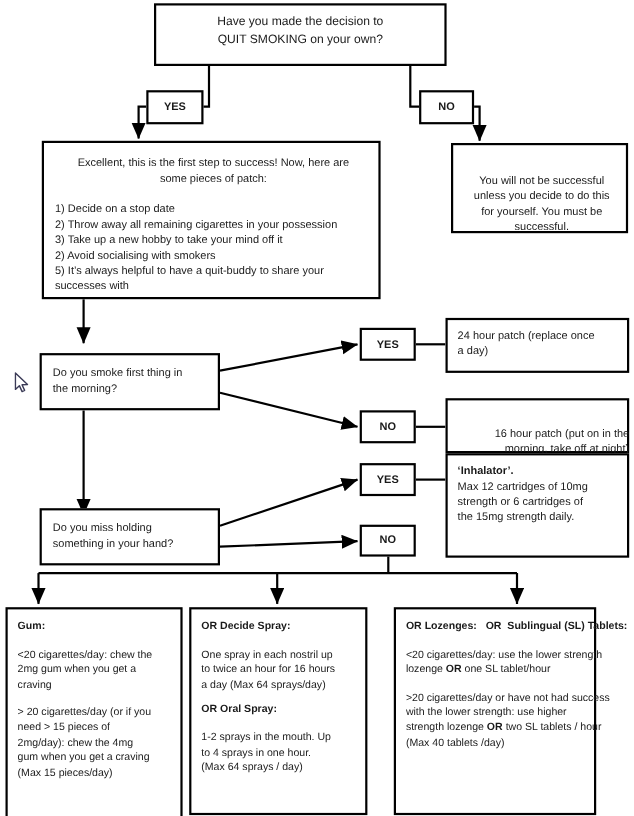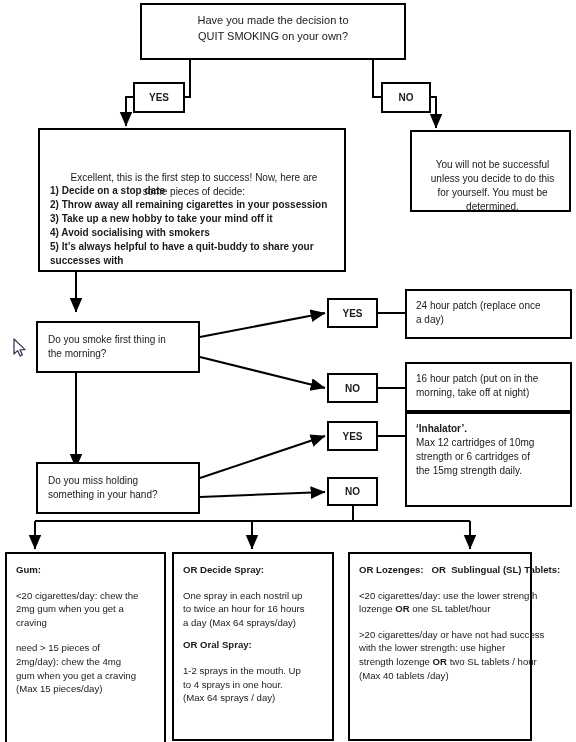--- a/index.html
+++ b/index.html
@@ -78,40 +78,40 @@
   </div>
 
   <div class="box yn" style="left:133px;top:82px;width:52px;height:31px;">
     <span>YES</span>
   </div>
   <div class="box yn" style="left:381px;top:82px;width:50px;height:31px;">
     <span>NO</span>
   </div>
 
   <div class="box" style="left:38px;top:128px;width:308px;height:144px;">
-    <div class="txt c fs10" style="left:8px;top:12px;width:292px;margin-top:29px;">
+    <div class="txt c fs10" style="left:8px;top:12px;width:292px;">
       <div class="tight">Excellent, this is the first step to success! Now, here are</div>
-      <div class="tight">some pieces of decide:</div>
-    </div>
-    <div class="txt l fs10 lst" style="left:10px;top:54px;width:296px;font-weight:bold;">
+      <div class="tight">some pieces of patch:</div>
+    </div>
+    <div class="txt l fs10 lst" style="left:10px;top:54px;width:296px;">
       <div>1) Decide on a stop date</div>
       <div>2) Throw away all remaining cigarettes in your possession</div>
       <div>3) Take up a new hobby to take your mind off it</div>
-      <div>4) Avoid socialising with smokers</div>
+      <div>2) Avoid socialising with smokers</div>
       <div>5) It’s always helpful to have a quit-buddy to share your</div>
       <div>successes with</div>
     </div>
   </div>
 
   <div class="box" style="left:410px;top:130px;width:161px;height:82px;">
     <div class="txt c fs10" style="left:6px;top:26px;width:149px;">
       <div class="tight">You will not be successful</div>
       <div class="tight">unless you decide to do this</div>
       <div class="tight">for yourself. You must be</div>
-      <div class="tight">determined.</div>
+      <div class="tight">successful.</div>
     </div>
   </div>
 
   <div class="box" style="left:36px;top:321px;width:164px;height:52px;text-decoration:underline;">
     <div class="txt l fs10" style="left:10px;top:10px;width:150px;">
       <div class="tight">Do you smoke first thing in</div>
       <div class="tight">the morning?</div>
     </div>
   </div>
 
@@ -123,21 +123,21 @@
   </div>
 
   <div class="box" style="left:405px;top:289px;width:167px;height:50px;">
     <div class="txt l fs10" style="left:9px;top:8px;width:155px;">
       <div class="tight">24 hour patch (replace once</div>
       <div class="tight">a day)</div>
     </div>
   </div>
 
   <div class="box" style="left:405px;top:362px;width:167px;height:50px;">
-    <div class="txt l fs10" style="left:9px;top:8px;width:156px;">
+    <div class="txt l fs10" style="left:9px;top:24px;width:156px;text-align:right;">
       <div class="tight">16 hour patch (put on in the</div>
       <div class="tight">morning, take off at night)</div>
     </div>
   </div>
 
   <div class="box" style="left:36px;top:462px;width:164px;height:52px;">
     <div class="txt l fs10" style="left:10px;top:10px;width:150px;">
       <div class="tight">Do you miss holding</div>
       <div class="tight">something in your hand?</div>
     </div>
@@ -160,20 +160,21 @@
   </div>
 
   <div class="box" style="left:5px;top:552px;width:161px;height:243px;">
     <div class="txt l fs9" style="left:9px;top:9px;width:146px;">
       <div class="b tight">Gum:</div>
       <div style="height:12px;"></div>
       <div class="tight">&lt;20 cigarettes/day: chew the</div>
       <div class="tight">2mg gum when you get a</div>
       <div class="tight">craving</div>
       <div style="height:12px;"></div>
+      <div class="tight">&gt; 20 cigarettes/day (or if you</div>
       <div class="tight">need &gt; 15 pieces of</div>
       <div class="tight">2mg/day): chew the 4mg</div>
       <div class="tight">gum when you get a craving</div>
       <div class="tight">(Max  15 pieces/day)</div>
     </div>
   </div>
 
   <div class="box" style="left:172px;top:552px;width:162px;height:189px;">
     <div class="txt l fs9" style="left:9px;top:9px;width:148px;">
       <div class="b tight">OR  Decide Spray:</div>
@@ -183,21 +184,21 @@
       <div class="tight">a day (Max 64 sprays/day)</div>
       <div style="height:9px;"></div>
       <div class="b tight">OR  Oral Spray:</div>
       <div style="height:12px;"></div>
       <div class="tight">1-2 sprays in the mouth. Up</div>
       <div class="tight">to 4 sprays in one hour.</div>
       <div class="tight"> (Max 64 sprays / day)</div>
     </div>
   </div>
 
-  <div class="box" style="left:348px;top:552px;width:184px;height:189px;">
+  <div class="box" style="left:358px;top:552px;width:184px;height:189px;">
     <div class="txt l fs9" style="left:9px;top:9px;width:210px;">
       <div class="b tight" style="white-space:pre;"><span>OR Lozenges:</span><span>&nbsp;&nbsp;&nbsp;</span><span>OR  Sublingual (SL) Tablets:</span></div>
       <div style="height:12px;"></div>
       <div class="tight">&lt;20 cigarettes/day: use the lower strength</div>
       <div class="tight"><span>lozenge </span><span class="b">OR</span><span> one SL tablet/hour</span></div>
       <div style="height:12px;"></div>
       <div class="tight">&gt;20 cigarettes/day or have not had success</div>
       <div class="tight">with the lower strength: use higher</div>
       <div class="tight"><span>strength lozenge </span><span class="b">OR</span><span> two SL tablets / hour</span></div>
       <div class="tight">(Max 40 tablets /day)</div>

